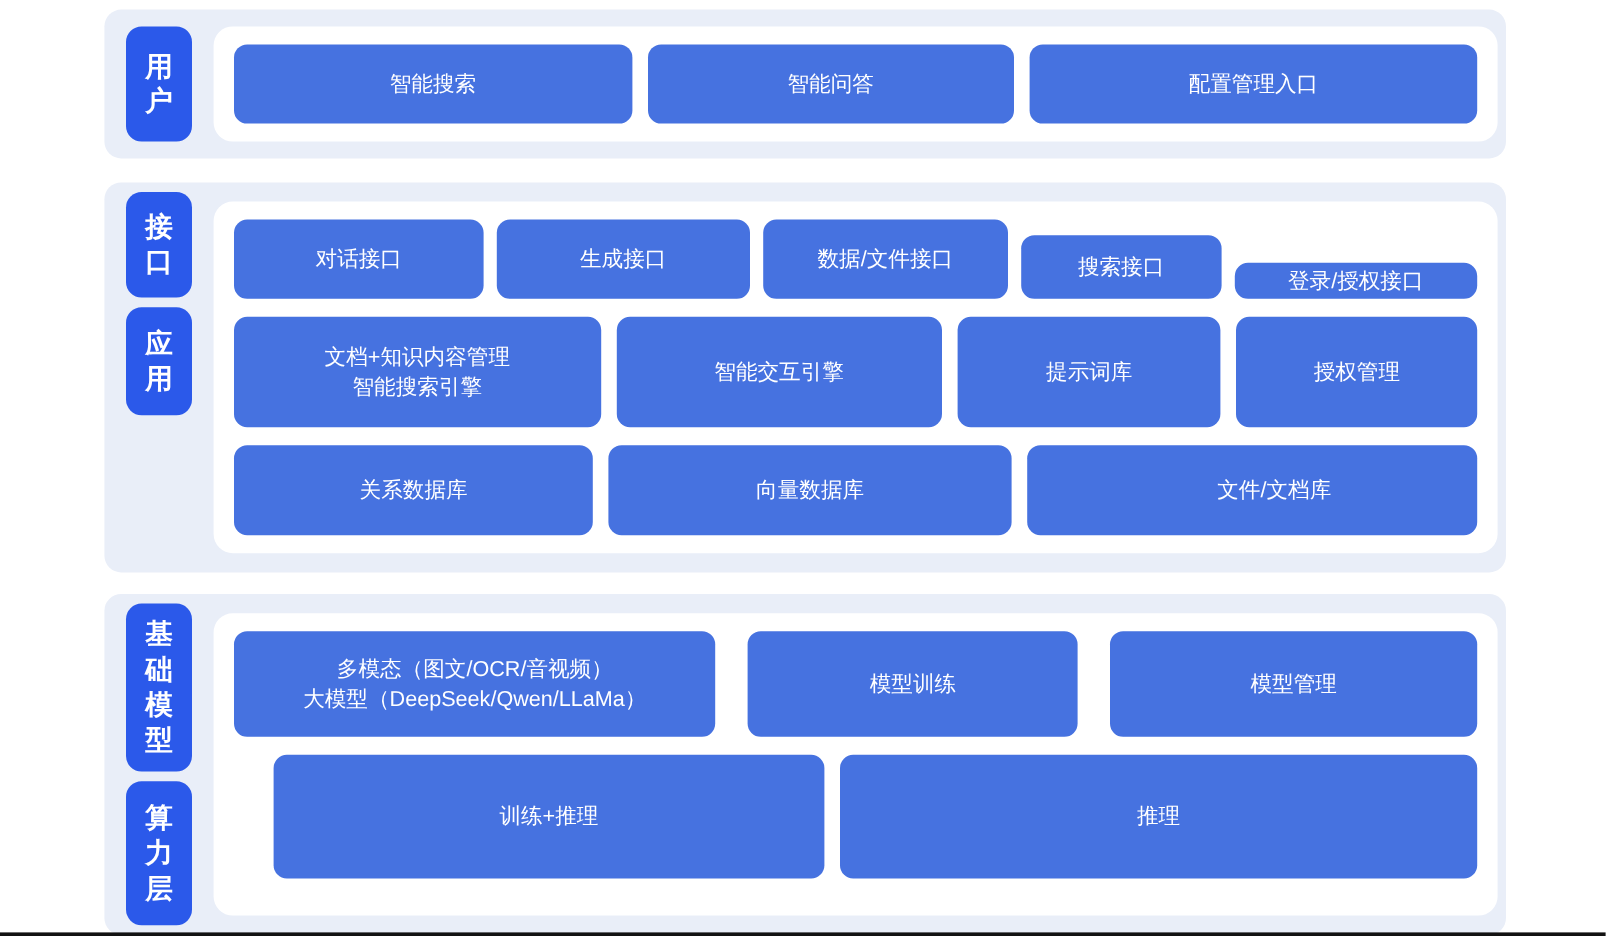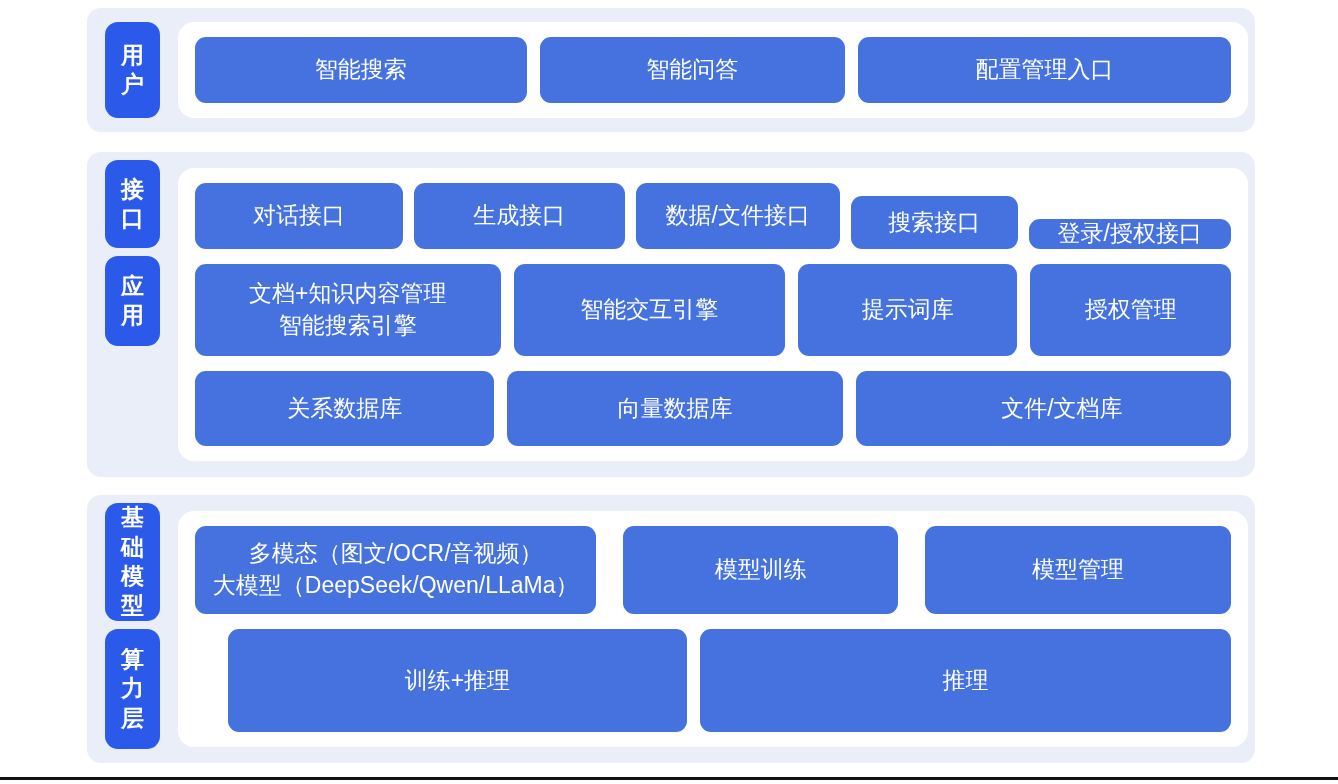--- a/index.html
+++ b/index.html
@@ -34,21 +34,21 @@
 
   .container {
     flex:1; background:#ffffff; border-radius:16px;
     margin:14px 7px 14px 0; padding:15px 17px;
     display:flex; flex-direction:column; gap:15px;
     box-sizing:border-box;
   }
   .row { display:flex; gap:13px; }
   .box {
     background:#4672e0; border-radius:11px;
-    color:#ffffff; font-size:23px; line-height:1.38;
+    color:#ffffff; font-size:18px; line-height:1.38;
     display:flex; align-items:center; justify-content:center;
     text-align:center; white-space:pre-line;
     box-sizing:border-box; padding:0 10px;
   }
   .bottom-bar {
     position:absolute; left:0; top:777px; width:1338px; height:3px;
     background:#121212;
   }
 </style>
 </head>
@@ -99,21 +99,21 @@
         <div class="row" style="height:75px;">
           <div class="box" style="flex:302 0 0;">关系数据库</div>
           <div class="box" style="flex:341 0 0;">向量数据库</div>
           <div class="box" style="flex:344 0 0;padding-left:47px;">文件/文档库</div>
         </div>
       </div>
     </div>
 
     <div class="panel">
       <div class="label-col">
-        <div class="vlabel" style="height:118px;">
+        <div class="vlabel" style="height:140px;">
           <span class="vtxt">基础模型</span>
         </div>
         <div class="vlabel" style="height:120px;">
           <span class="vtxt">算力层</span>
         </div>
       </div>
       <div class="container" style="margin:16px 7px 16px 0;">
         <div class="row" style="height:88px; gap:27px;">
           <div class="box" style="flex:395 0 0;">多模态（图文/OCR/音视频）
 大模型（DeepSeek/Qwen/LLaMa）</div>

